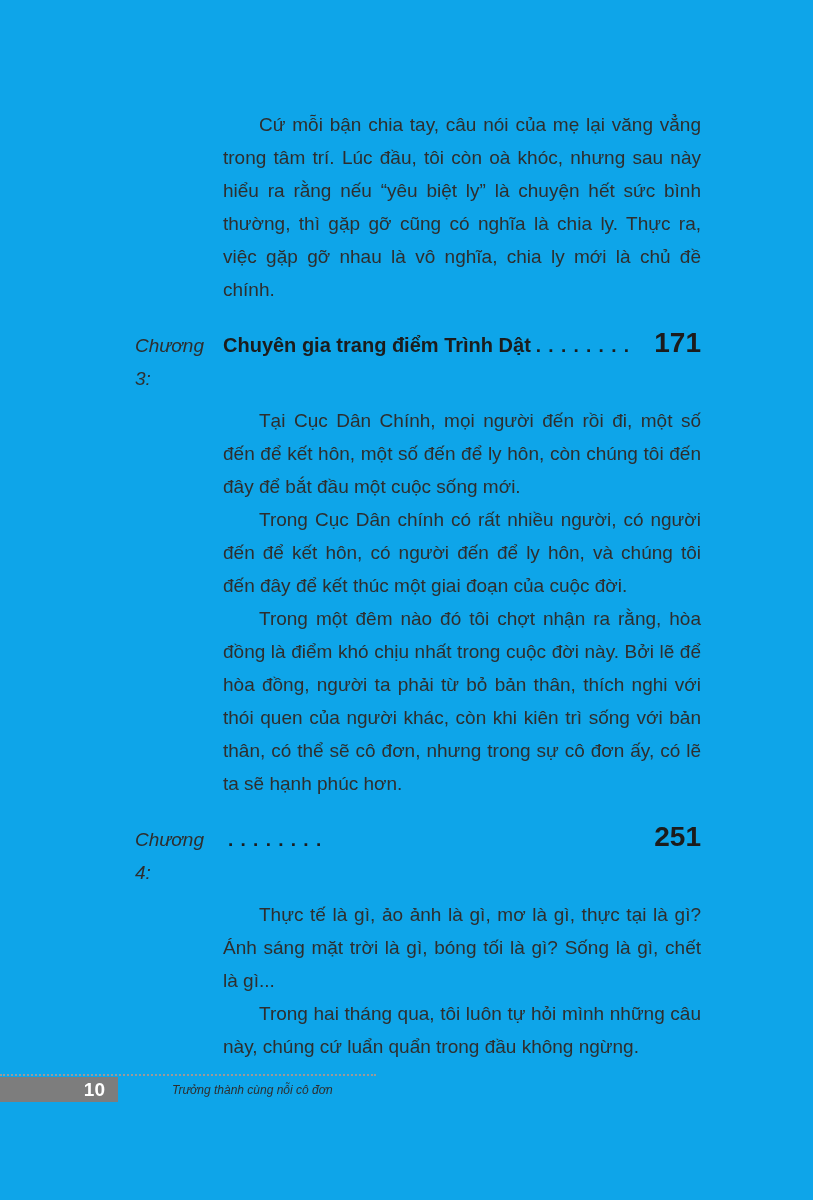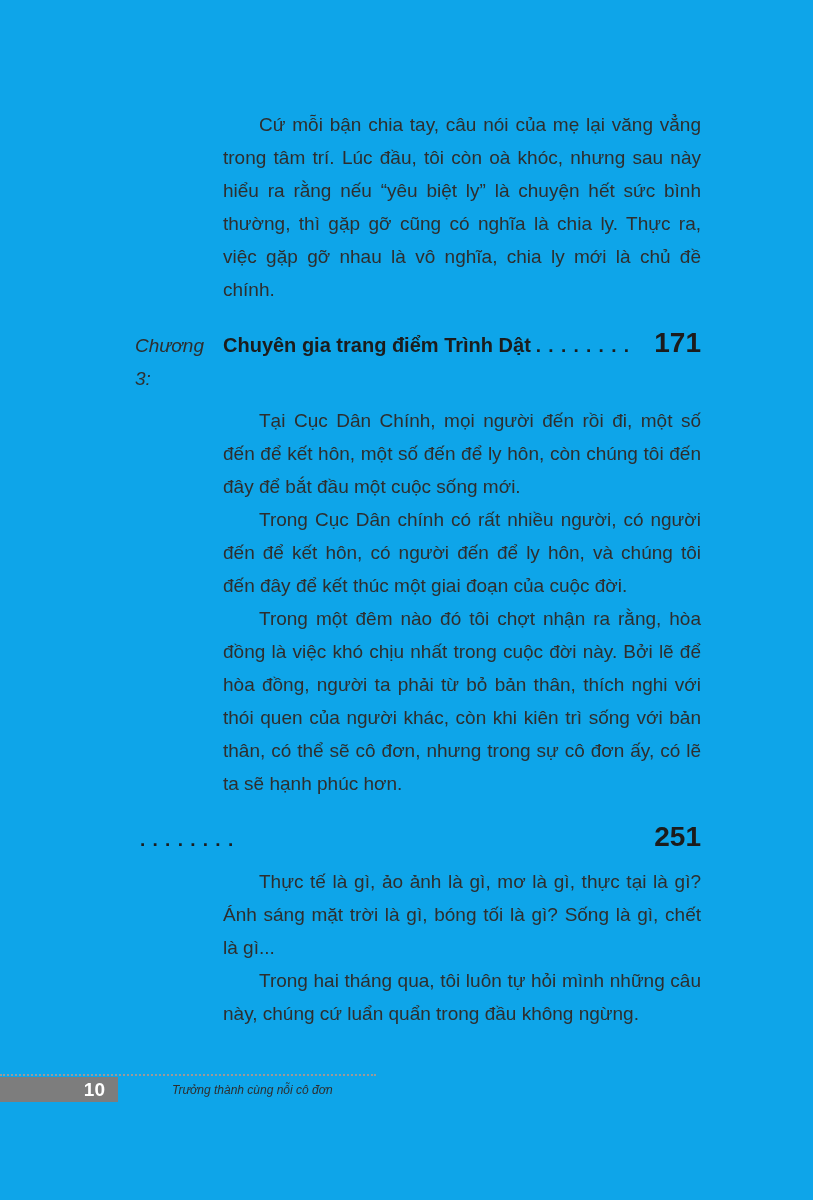--- a/index.html
+++ b/index.html
@@ -113,23 +113,24 @@
 
     <div class="chapter-heading">
       <span class="ch-label">Chương 3:</span>
       <span class="ch-title">Chuyên gia trang điểm Trình Dật</span>
       <span class="ch-dots">. . . . . . . .</span>
       <span class="ch-page">171</span>
     </div>
 
     <p class="par">Tại Cục Dân Chính, mọi người đến rồi đi, một số đến để kết hôn, một số đến để ly hôn, còn chúng tôi đến đây để bắt đầu một cuộc sống mới.</p>
     <p class="par">Trong Cục Dân chính có rất nhiều người, có người đến để kết hôn, có người đến để ly hôn, và chúng tôi đến đây để kết thúc một giai đoạn của cuộc đời.</p>
-    <p class="par">Trong một đêm nào đó tôi chợt nhận ra rằng, hòa đồng là việc khó chịu nhất trong cuộc đời này. Bởi lẽ để hòa đồng, người ta phải từ bỏ bản thân, thích nghi với thói quen của người khác, còn khi kiên trì sống với bản thân, có thể sẽ cô đơn, nhưng trong sự cô đơn ấy, có lẽ ta sẽ hạnh phúc hơn.</p>
+    <p class="par">Trong một đêm nào đó tôi chợt nhận ra rằng, hòa đồng là điểm khó chịu nhất trong cuộc đời này. Bởi lẽ để hòa đồng, người ta phải từ bỏ bản thân, thích nghi với thói quen của người khác, còn khi kiên trì sống với bản thân, có thể sẽ cô đơn, nhưng trong sự cô đơn ấy, có lẽ ta sẽ hạnh phúc hơn.</p>
 
     <div class="chapter-heading">
+      <span class="ch-label">Chương 4:</span>
       <span class="ch-dots">. . . . . . . .</span>
       <span class="ch-page">251</span>
     </div>
 
     <p class="par">Thực tế là gì, ảo ảnh là gì, mơ là gì, thực tại là gì? Ánh sáng mặt trời là gì, bóng tối là gì? Sống là gì, chết là gì...</p>
     <p class="par">Trong hai tháng qua, tôi luôn tự hỏi mình những câu này, chúng cứ luẩn quẩn trong đầu không ngừng.</p>
 
   </div>
 
   <div class="footer">

